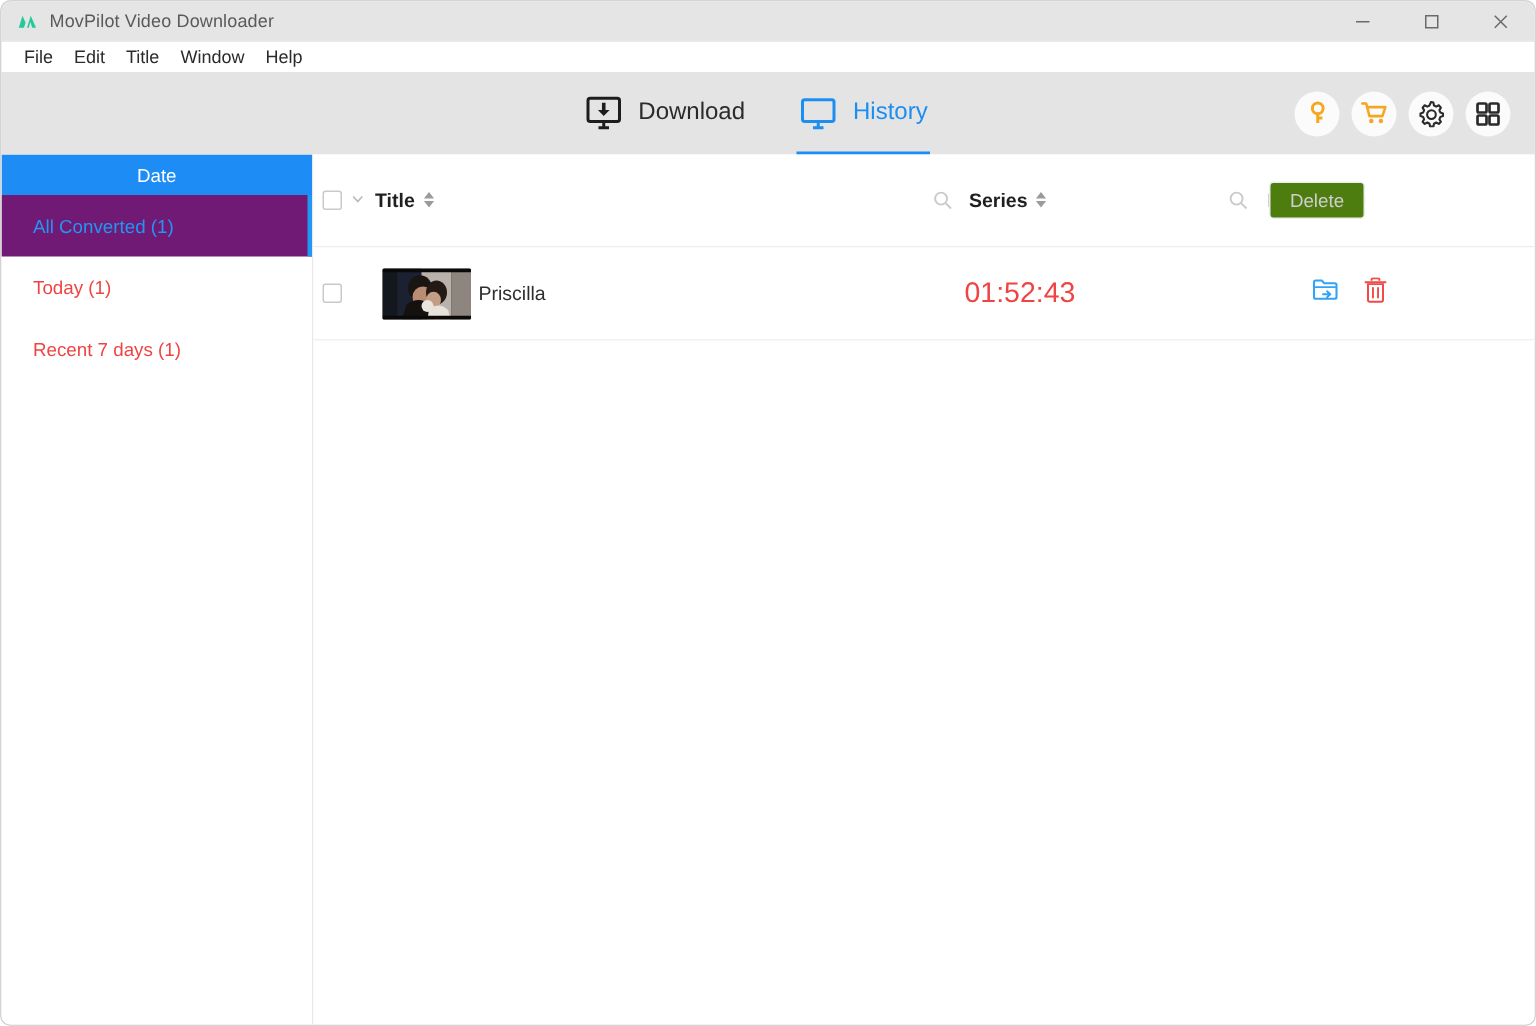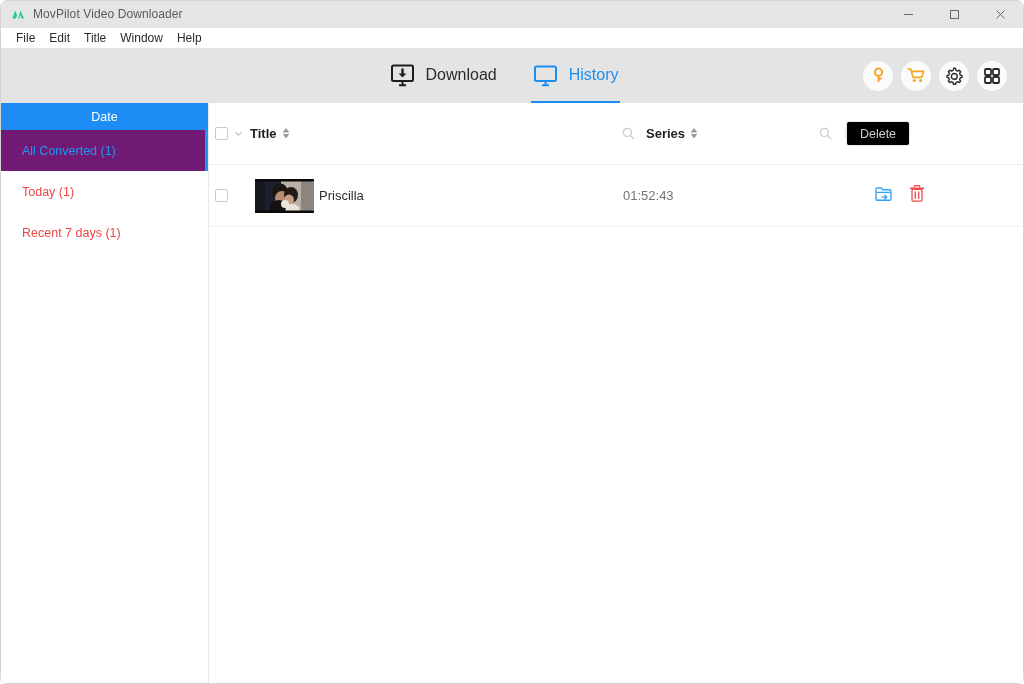--- a/index.html
+++ b/index.html
@@ -215,21 +215,21 @@
   .col-series  { position: absolute; left: 437px; }
   .col-s2      { position: absolute; left: 610px; }
   .col-dur     { position: absolute; left: 636px; }
 
   .del-btn {
     position: absolute;
     right: 113px;
     width: 64px; height: 25px;
     border: 1px solid #ededed;
     border-radius: 3px;
-    background: #000000;
+    background: #4d7c0f;
     color: #cfcfcf;
     font-size: 12.5px;
     display: flex; align-items: center; justify-content: center;
   }
 
   .table-rows { flex: 1; min-height: 0; }
   .row {
     height: 62px;
     display: flex;
     align-items: center;
@@ -251,23 +251,23 @@
     background: #241f1c;
   }
   .row-title {
     position: absolute;
     left: 110px;
     font-size: 13px;
     color: #2e2e2e;
   }
   .row-dur {
     position: absolute;
-    left: 414px;
-    font-size: 13px;
-    color: #737373;
+    left: 434px;
+    font-size: 19px;
+    color: #ef4444;
   }
   .row-actions {
     position: absolute;
     right: 98px;
     display: flex;
     align-items: center;
     gap: 17px;
   }
 </style>
 </head>

